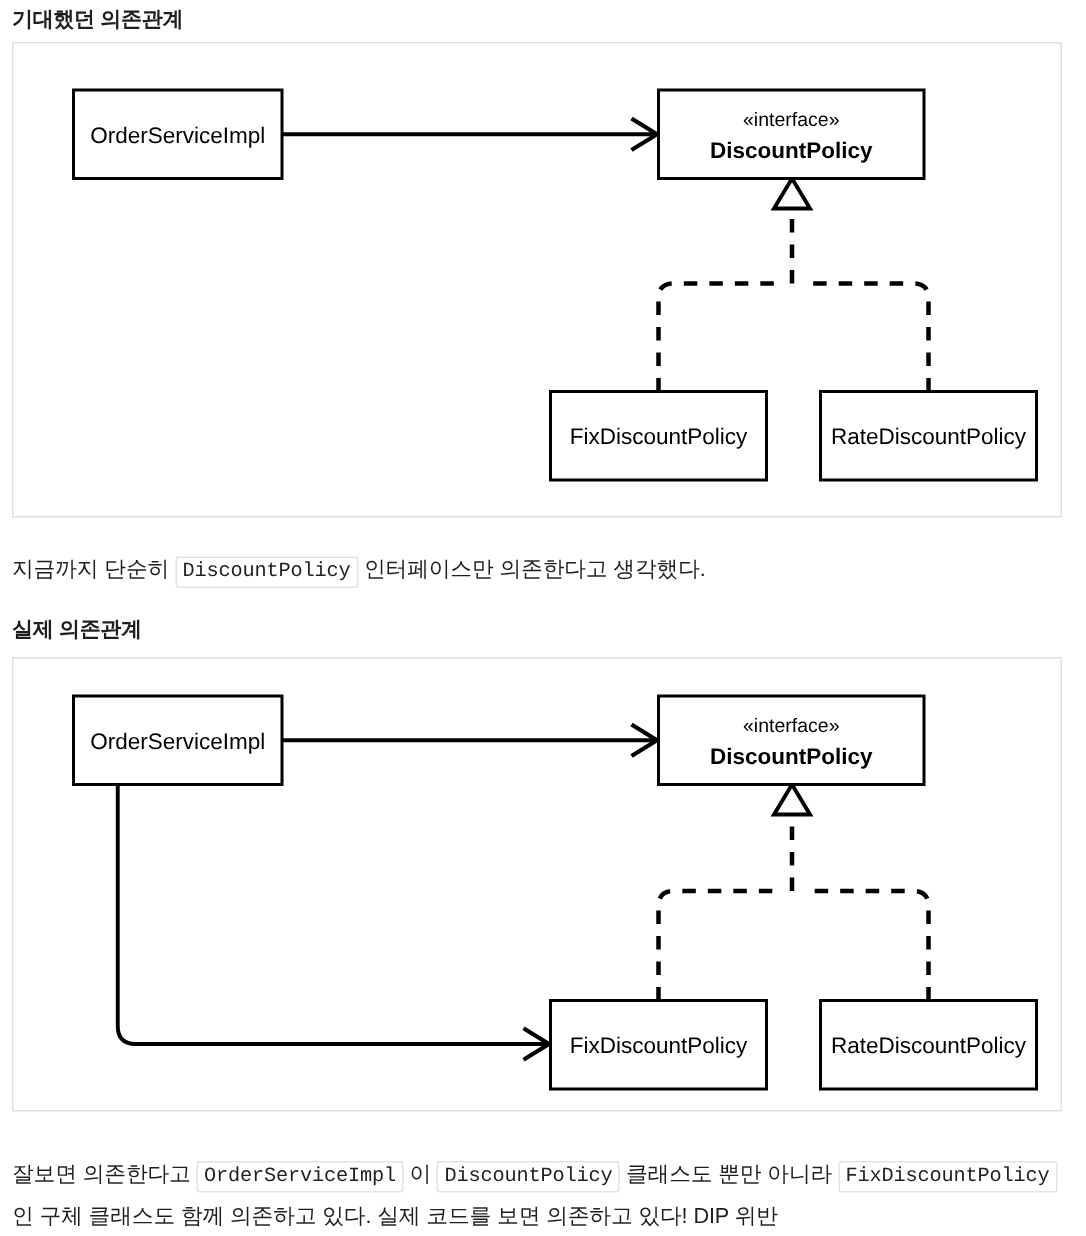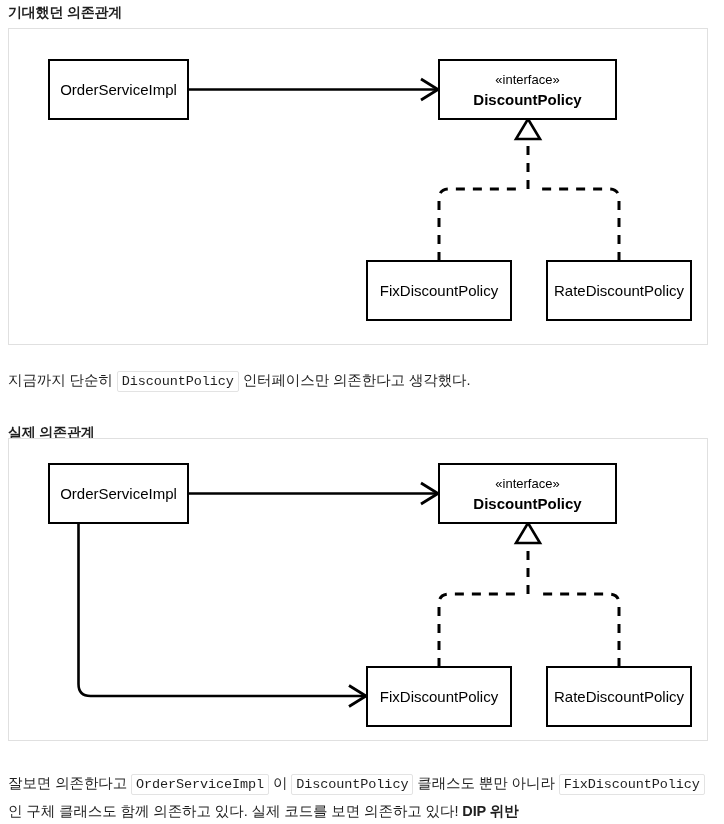--- a/index.html
+++ b/index.html
@@ -24,21 +24,21 @@
   .section-heading {
     position: absolute;
     left: 8px;
     font-size: 14px;
     font-weight: bold;
     color: #1f1f1f;
     letter-spacing: -0.2px;
     white-space: nowrap;
   }
   #heading-expected { top: 4px; }
-  #heading-actual   { top: 424px; }
+  #heading-actual   { top: 411px; }
 
   
   .diagram-frame {
     position: absolute;
     left: 8px;
     box-sizing: border-box;
     border: 1px solid #e0e0e0;
     background: #ffffff;
   }
   #frame-expected {
@@ -69,21 +69,21 @@
   #caption-expected {
     top: 352px;
     width: 700px;
     white-space: nowrap;
   }
   #caption-actual {
     top: 755px;
     width: 712px;
   }
   .caption .strong {
-    font-weight: bold;
+    font-weight: normal;
   }
   code.inline-code {
     font-family: "Liberation Mono", "DejaVu Sans Mono", monospace;
     font-size: 13.5px;
     background: #ffffff;
     border: 1px solid #e3e3e3;
     border-radius: 2px;
     padding: 2px 4px;
     color: #1f1f1f;
     white-space: nowrap;

